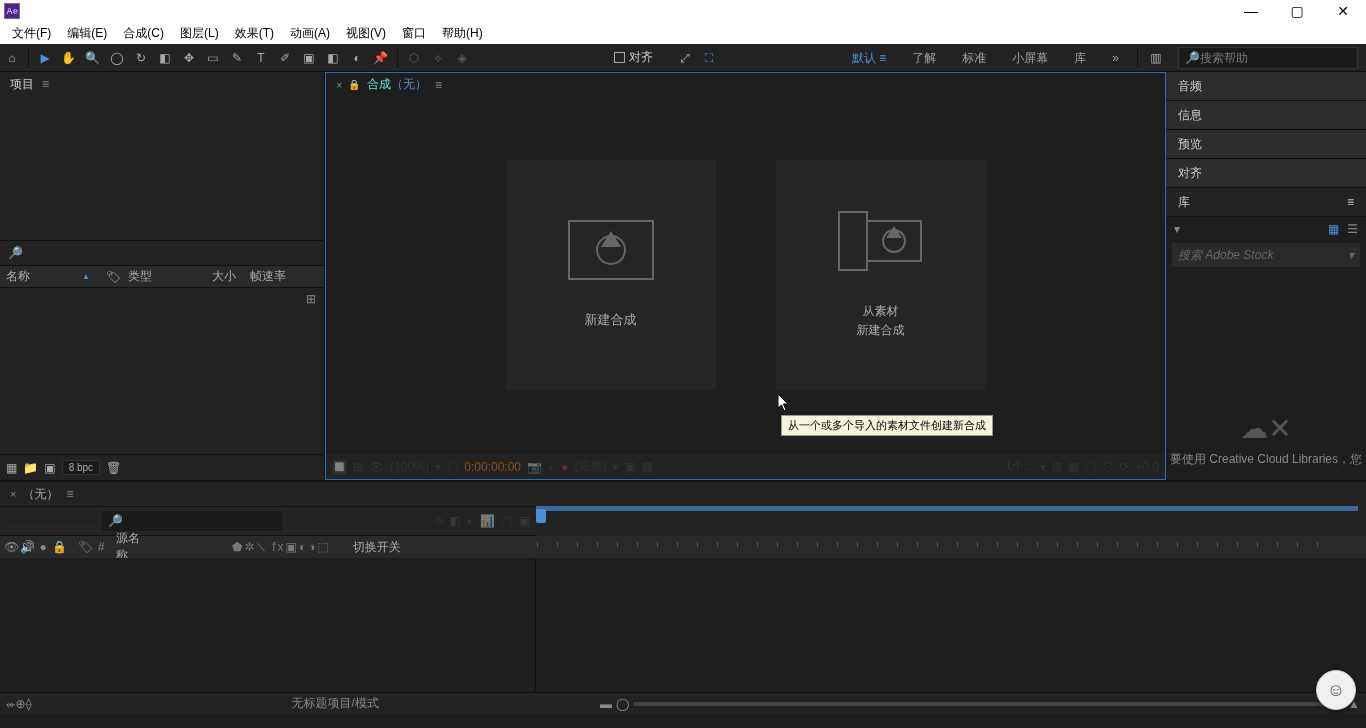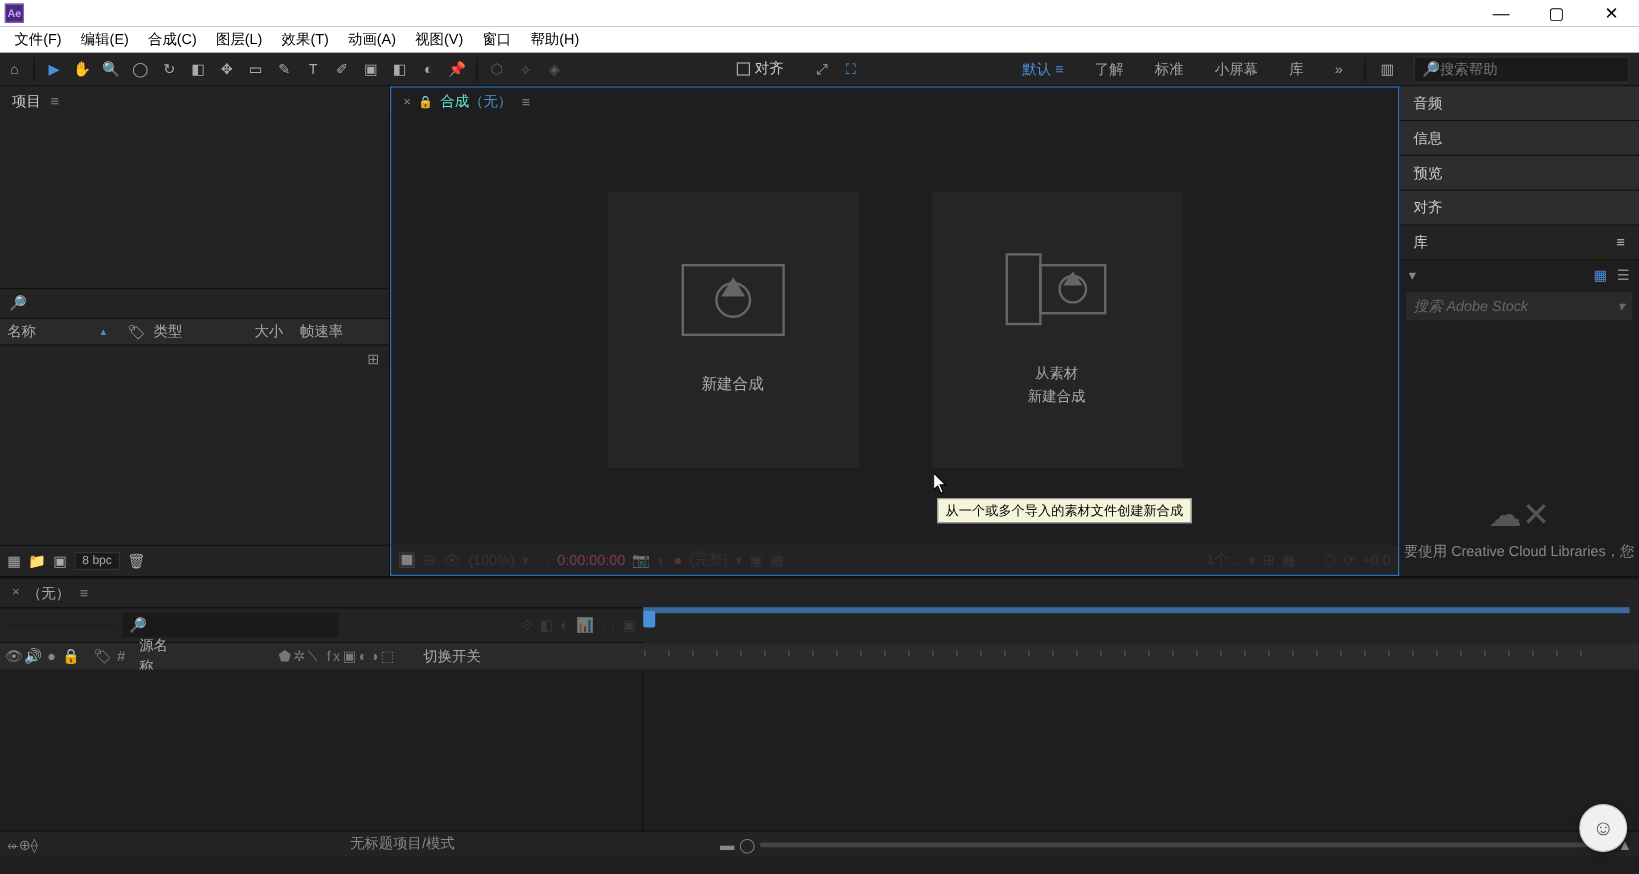--- a/index.html
+++ b/index.html
@@ -243,21 +243,21 @@
         </div>
       </div>
     </div>
     <div class="comp-footer">
       <span>🔲</span>
       <span>⊞</span>
       <span>👁</span>
       <span>(100%)</span>
       <span>▾</span>
       <span>⬚</span>
-      <span style="color:#ec4899">0:00:00:00</span>
+      <span style="color:#f97316">0:00:00:00</span>
       <span>📷</span>
       <span>◐</span>
       <span style="color:#a04040">●</span>
       <span>(完整)</span>
       <span>▾</span>
       <span>▣</span>
       <span>▦</span>
       <span style="margin-left:auto"></span>
       <span>1个...</span>
       <span>▾</span>

